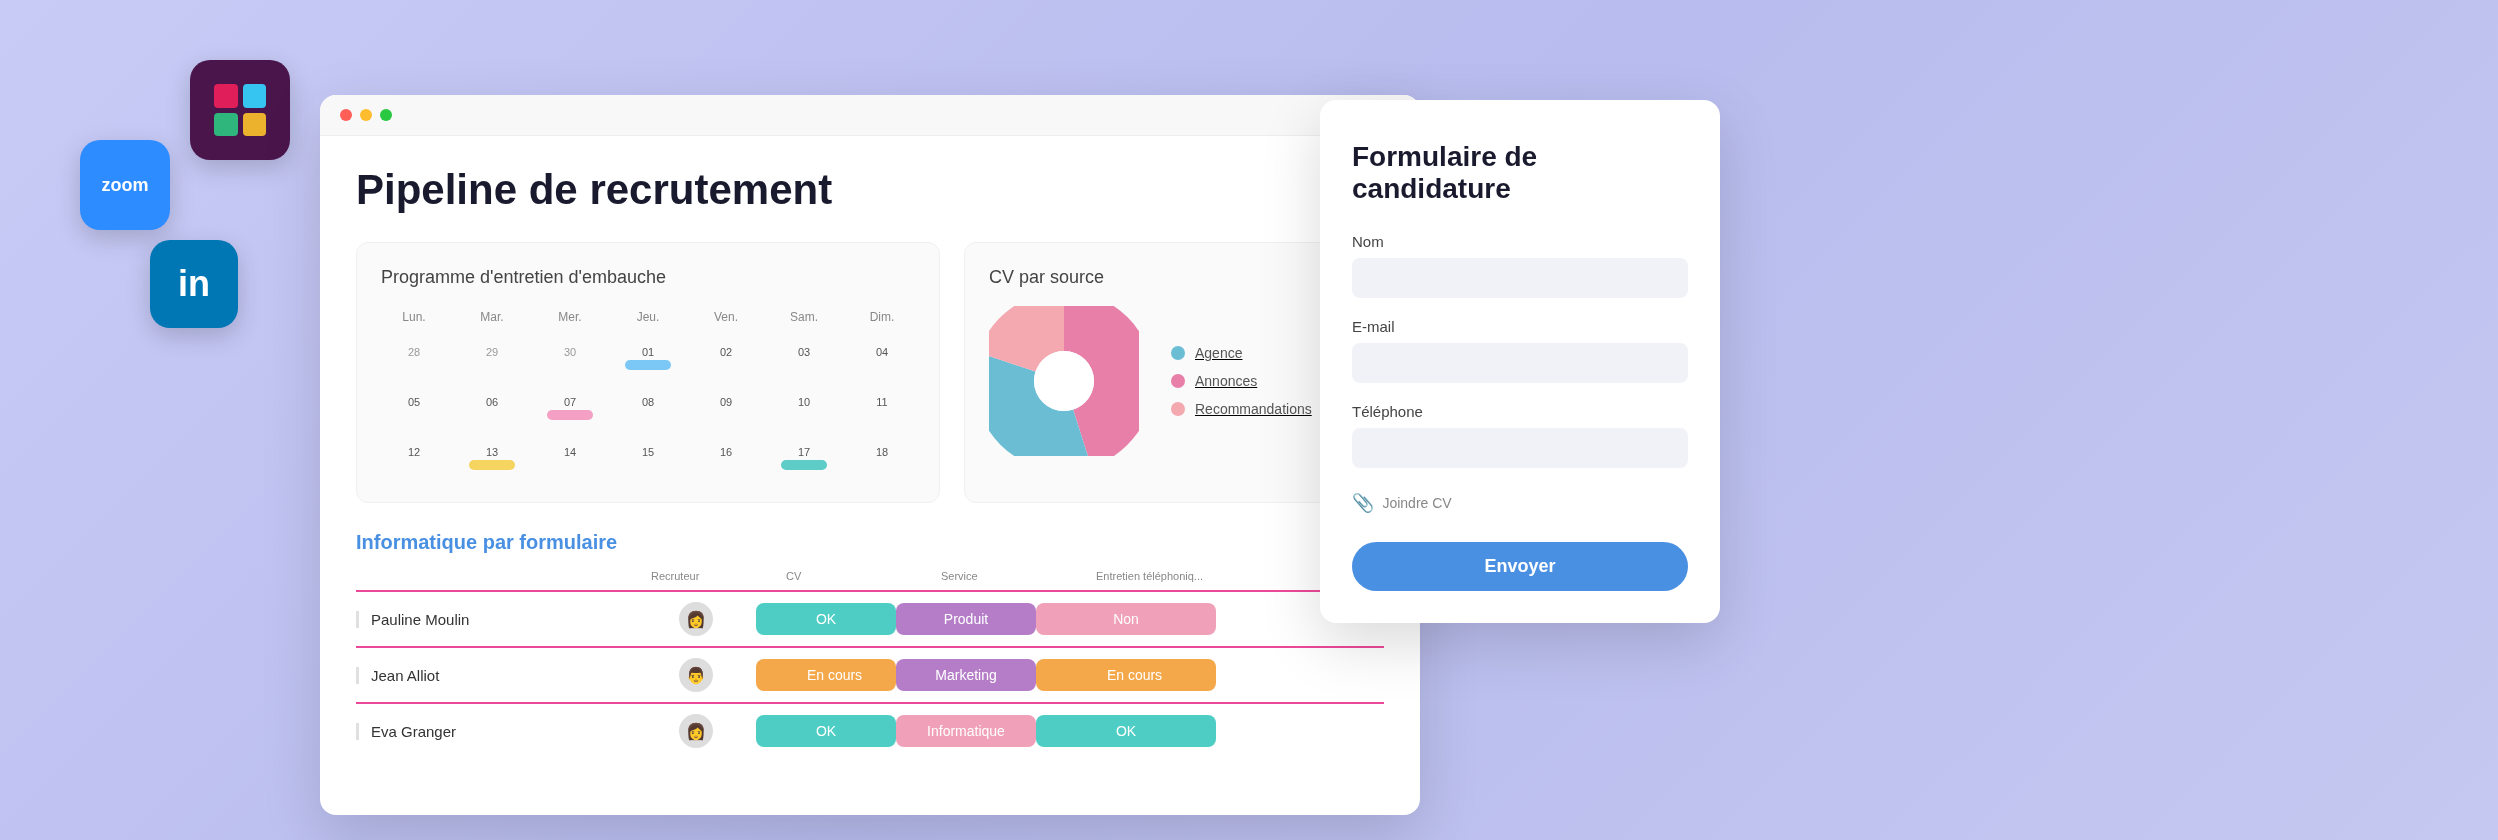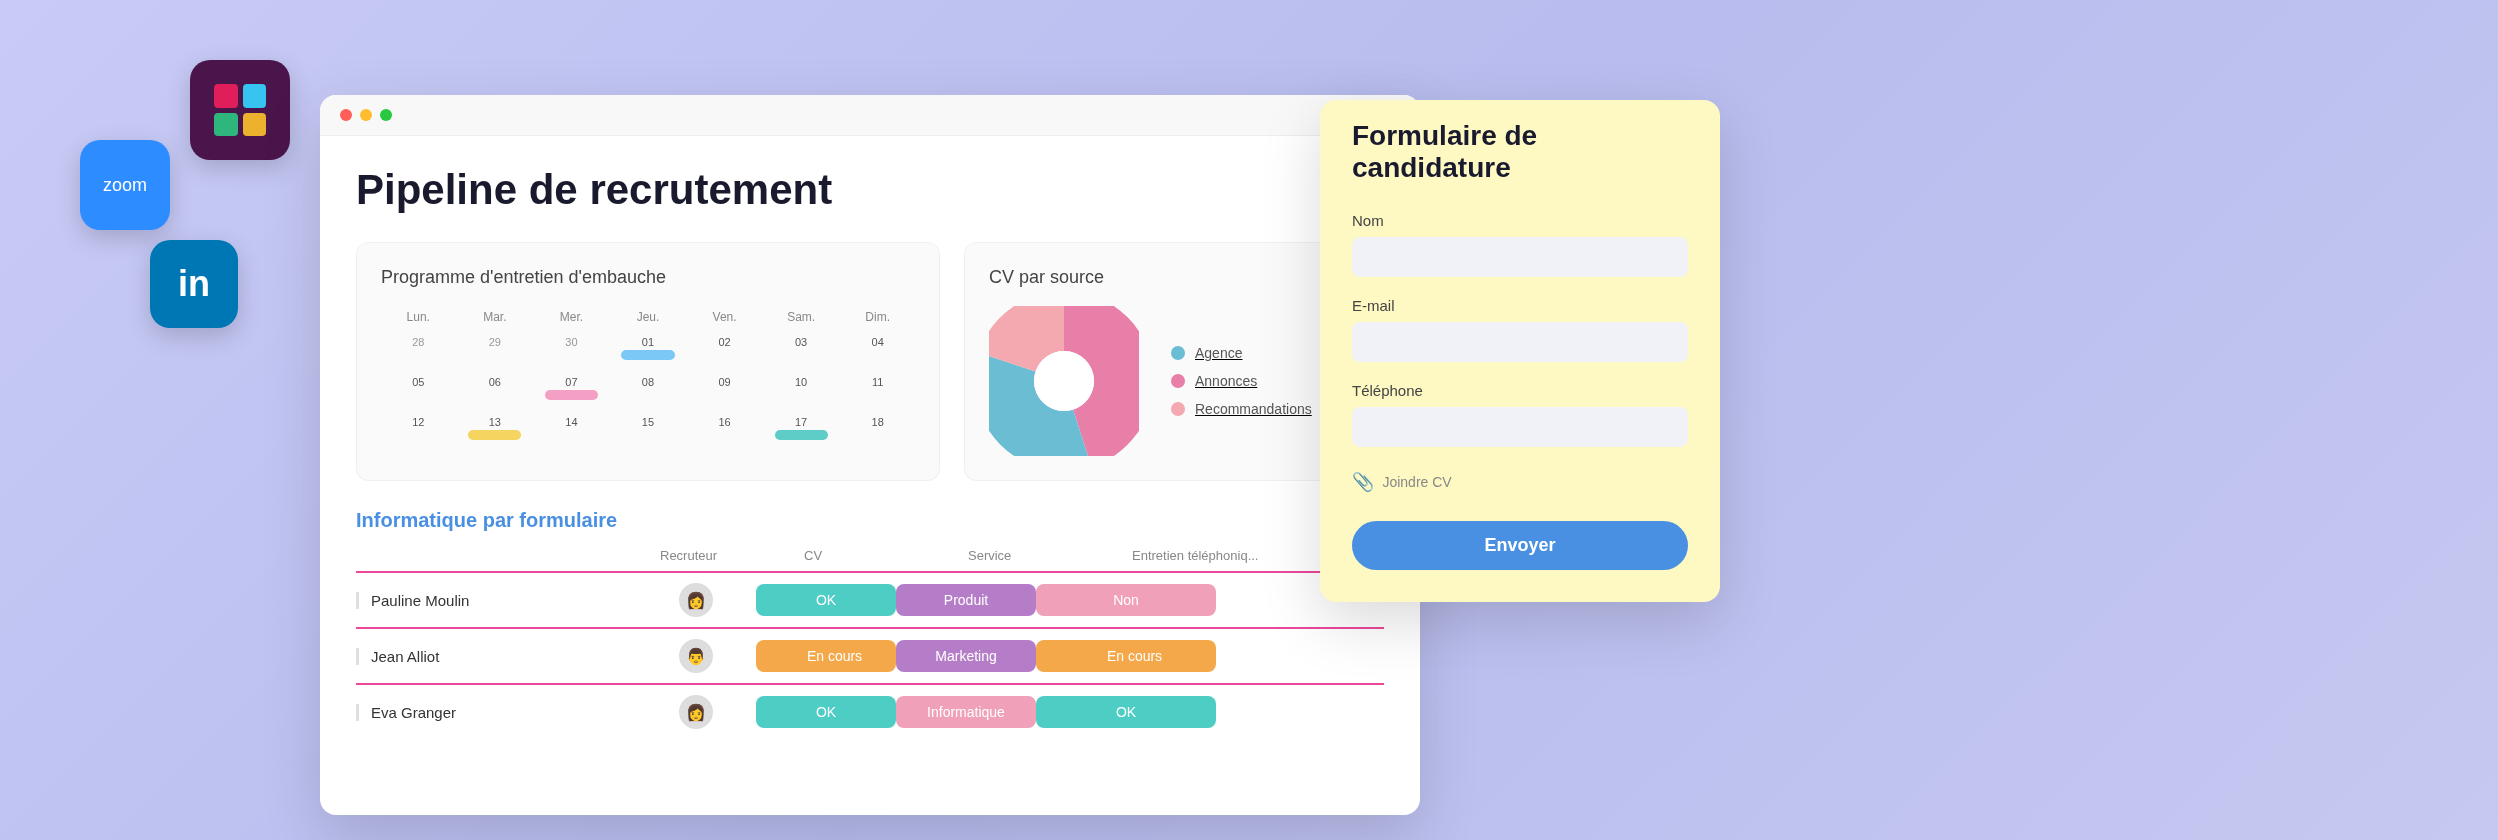--- a/index.html
+++ b/index.html
@@ -50,21 +50,21 @@
     }
 
     .hex-zoom {
       width: 90px;
       height: 90px;
       background: #2d8cff;
       top: 80px;
       left: 20px;
       border-radius: 20px;
       font-size: 18px;
-      font-weight: 400;
+      font-weight: 700;
     }
 
     .hex-linkedin {
       width: 88px;
       height: 88px;
       background: #0077b5;
       top: 180px;
       left: 90px;
       border-radius: 20px;
       font-size: 36px;
@@ -148,21 +148,21 @@
     .widget-title {
       font-size: 18px;
       font-weight: 500;
       color: #444;
       margin-bottom: 18px;
     }
 
     .calendar-grid {
       display: grid;
       grid-template-columns: repeat(7, 1fr);
-      gap: 2px;
+      gap: 12px;
     }
 
     .cal-header {
       font-size: 12px;
       color: #888;
       text-align: center;
       padding: 4px 0;
       font-weight: 500;
     }
 
@@ -245,23 +245,23 @@
       margin-bottom: 16px;
     }
 
     .table-container {
       width: 100%;
     }
 
     .table-header-row {
       display: grid;
       grid-template-columns: 280px 120px 140px 140px 180px;
-      gap: 24px;
+      gap: 15px;
       padding: 0 0 8px 0;
-      font-size: 13px;
+      font-size: 11px;
       color: #888;
       font-weight: 500;
     }
 
     .table-row {
       display: grid;
       grid-template-columns: 280px 120px 140px 140px 180px;
       gap: 0;
       padding: 10px 0;
       border-top: 2px solid #ec4899;
@@ -308,24 +308,24 @@
     .tag-orange { background: #f4a849; padding-left: 33px; }
     .tag-purple { background: #b57dc8; }
     .tag-pink-light { background: #f0a0b8; }
 
     
     .form-panel {
       position: absolute;
       top: 100px;
       left: 1320px;
       width: 400px;
-      background: #fef9c3;
+      background: #ffffff;
       border-radius: 16px;
       box-shadow: 0 20px 60px rgba(0,0,0,0.15);
-      padding: 20px 32px 32px;
+      padding: 41px 32px 32px;
     }
 
     .form-title {
       font-size: 28px;
       font-weight: 700;
       color: #1a1a2e;
       margin-bottom: 28px;
     }
 
     .form-group {

